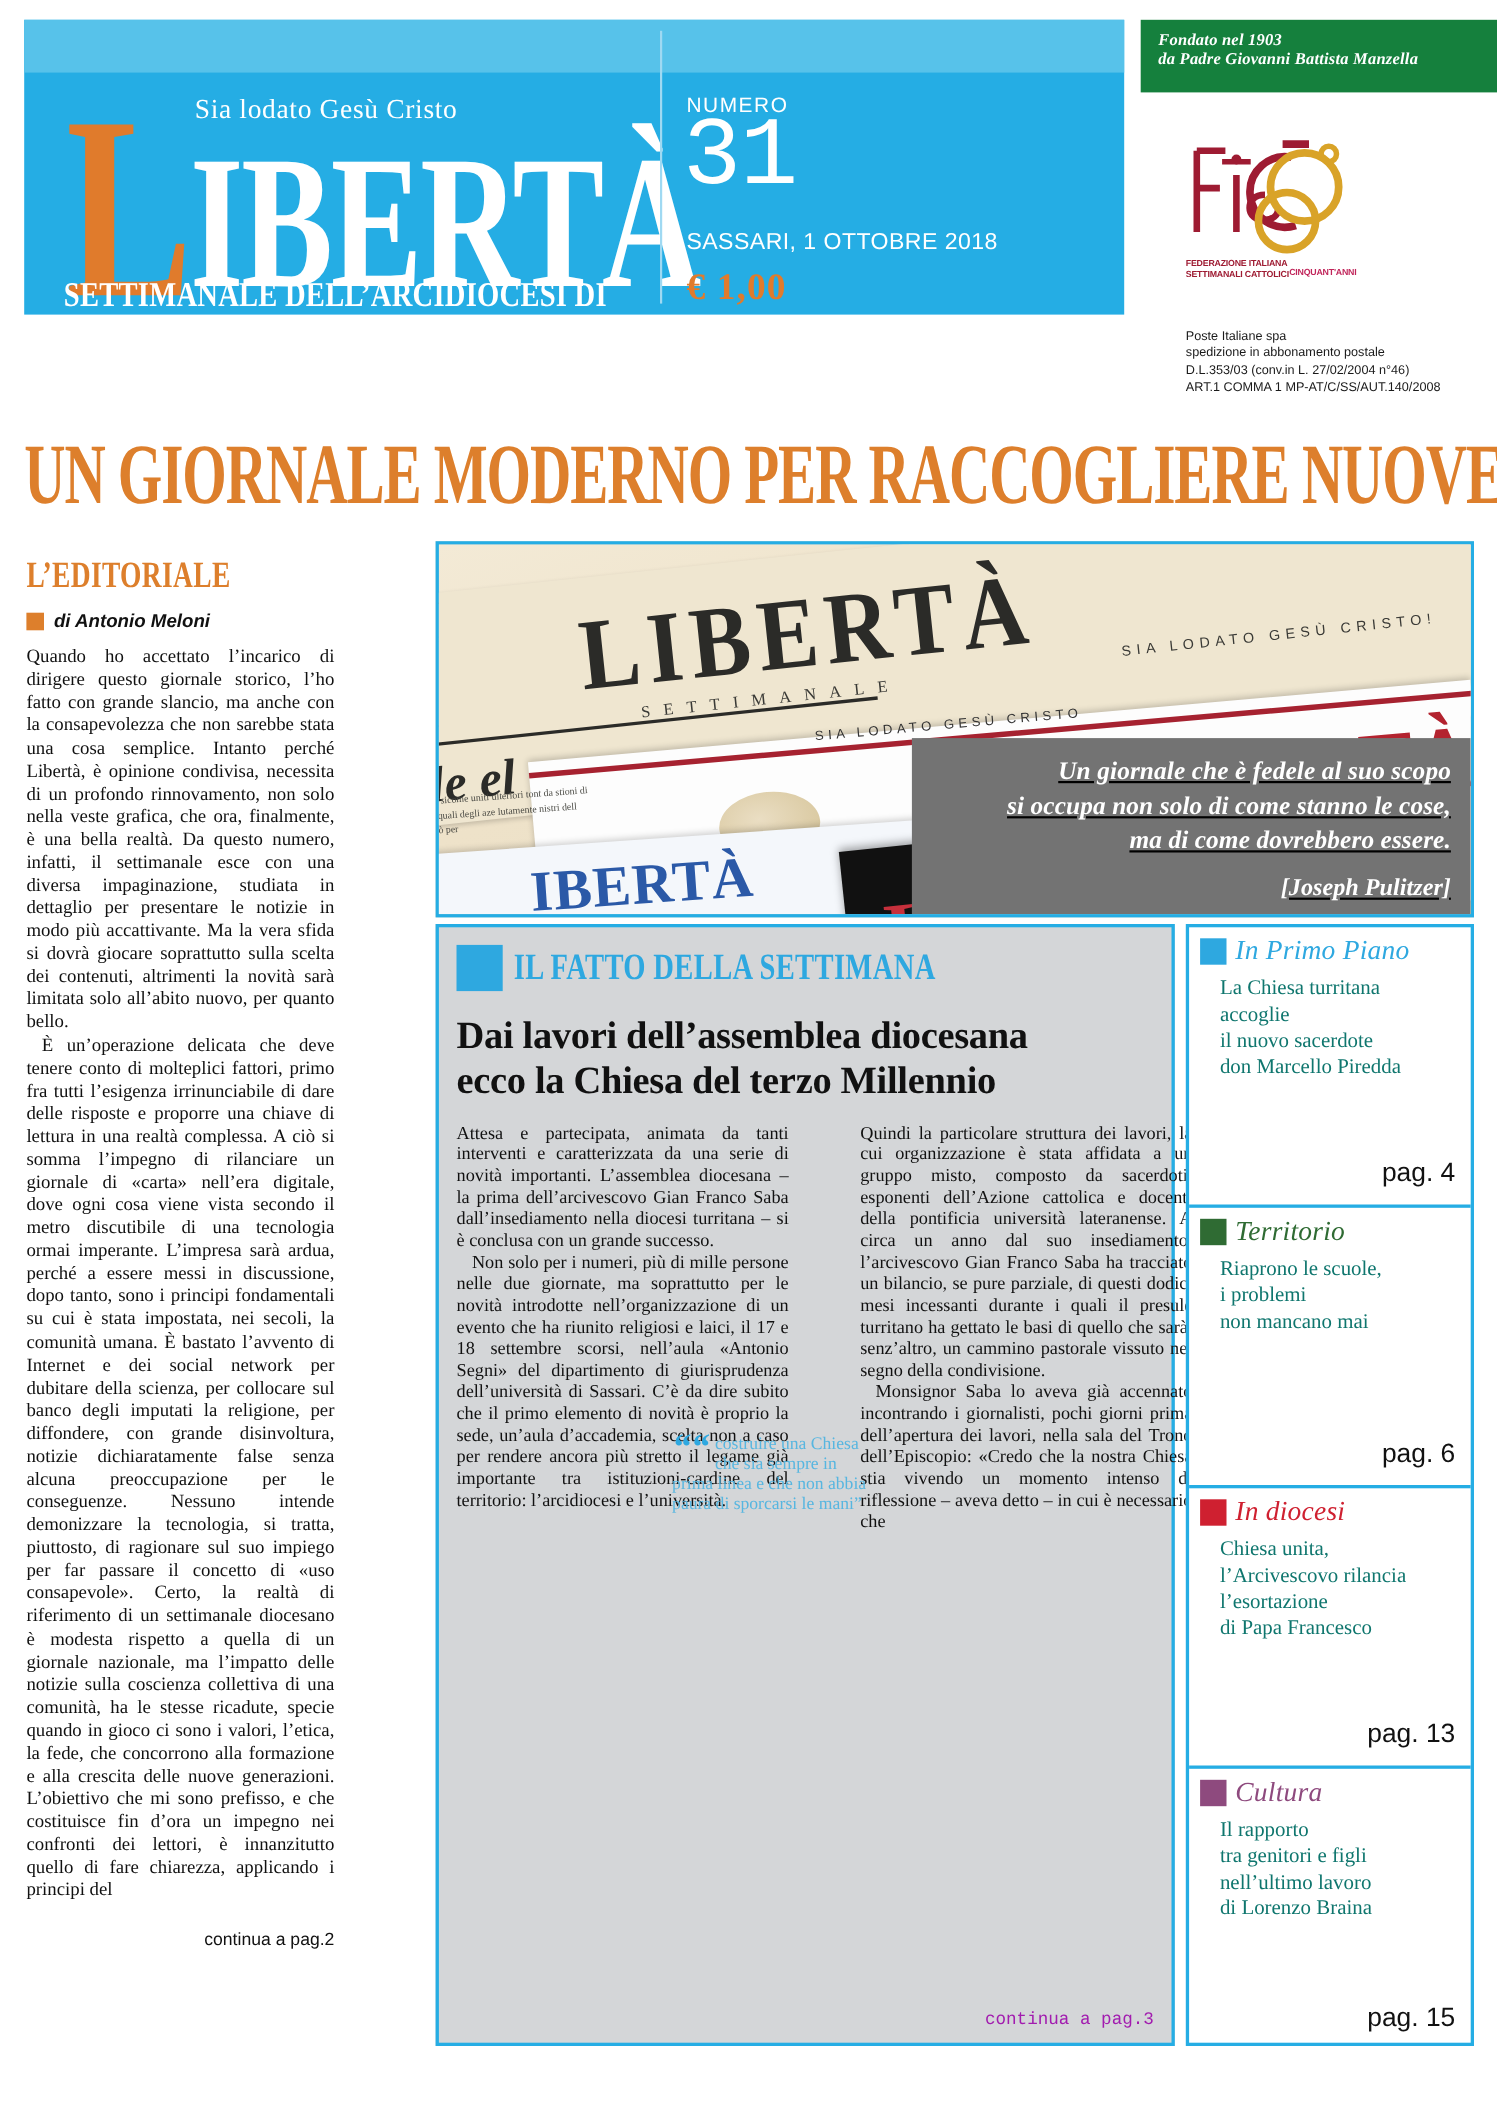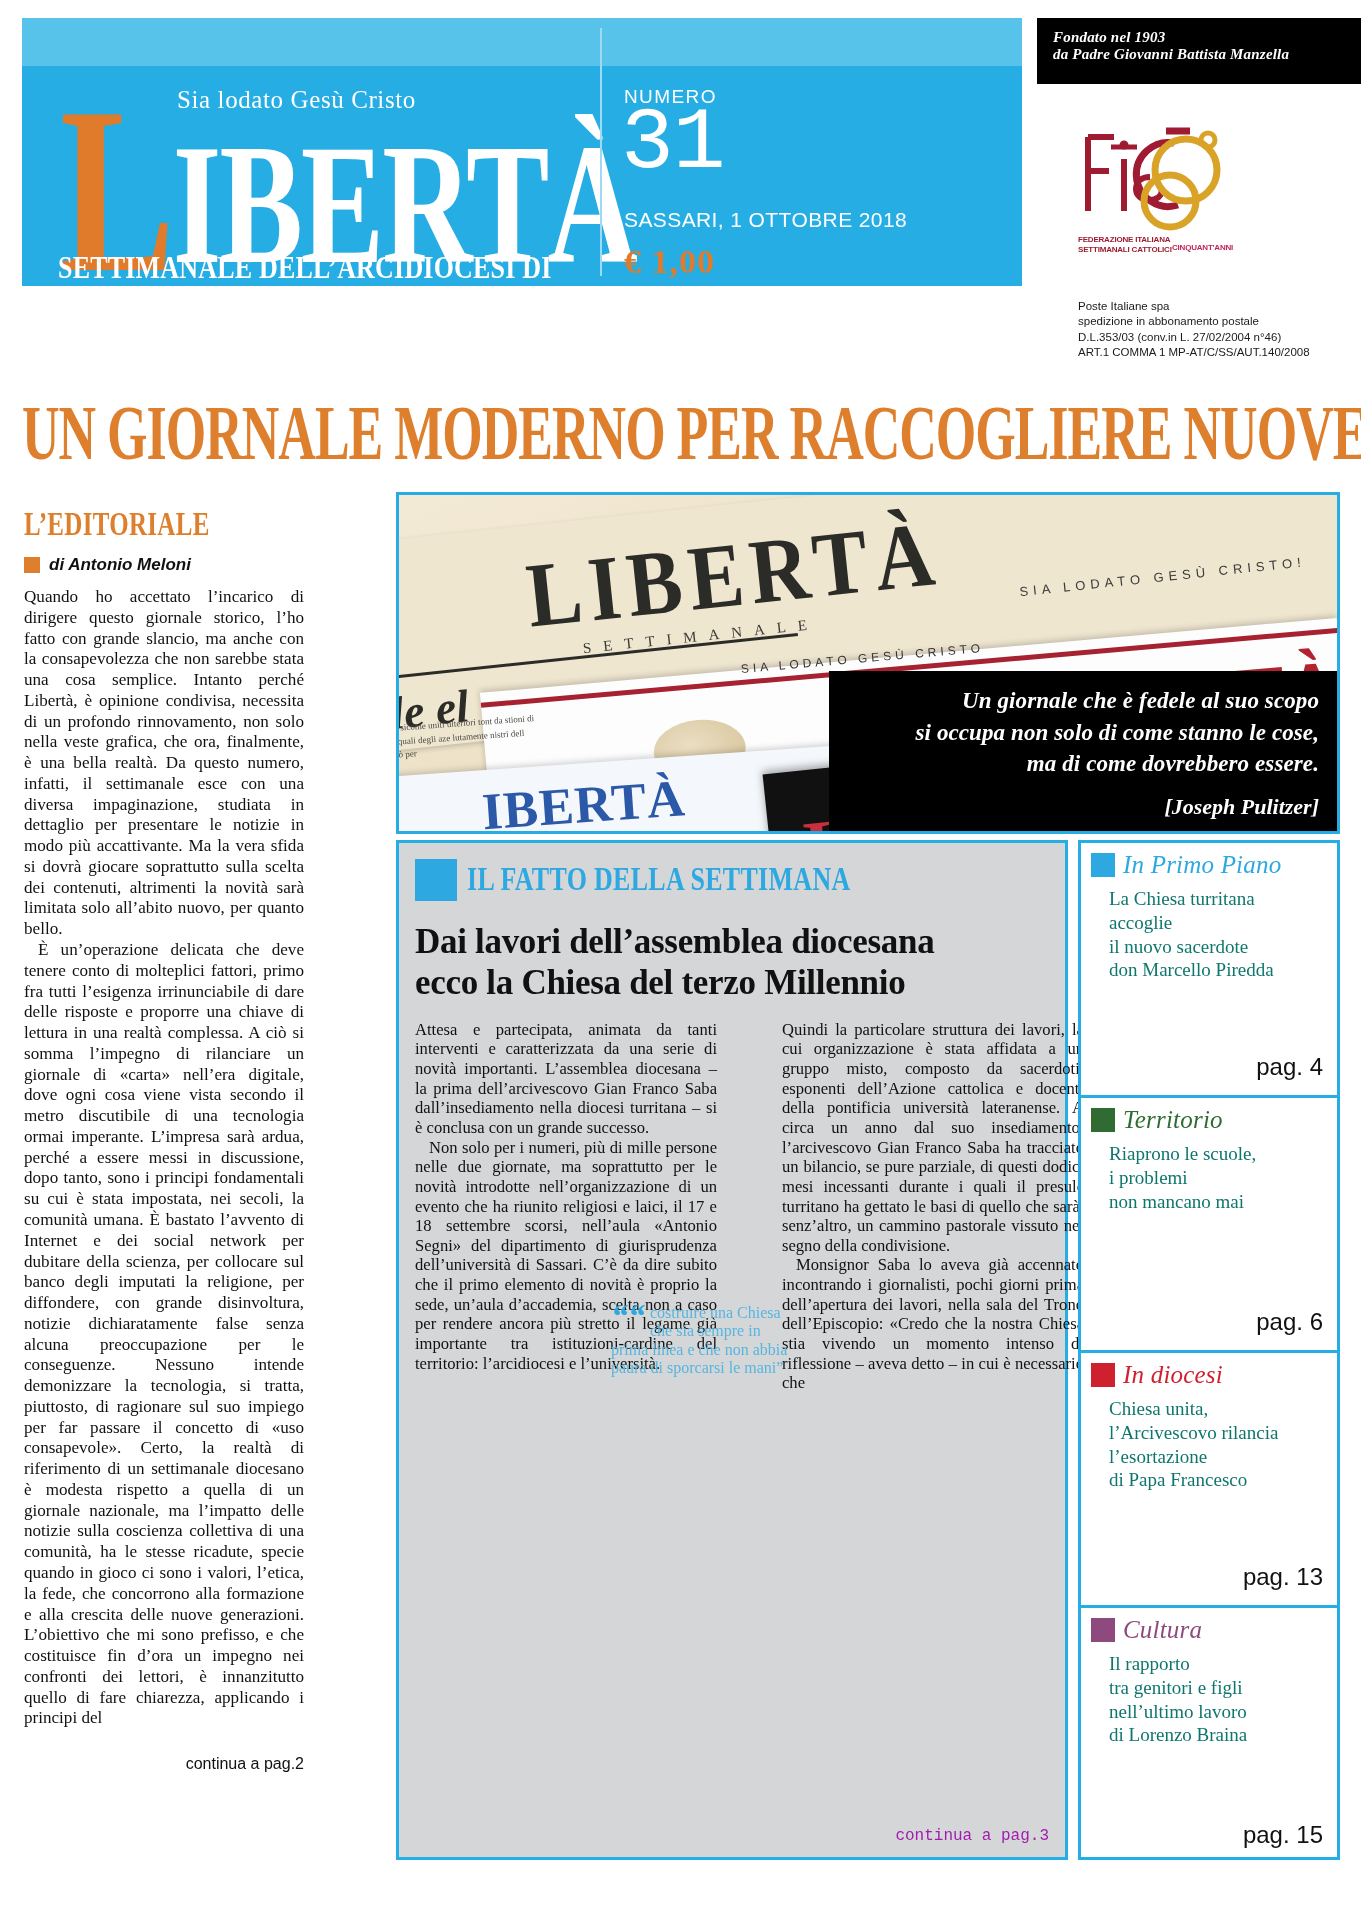--- a/index.html
+++ b/index.html
@@ -23,21 +23,21 @@
 
   .numero-label{position:absolute;left:22px;top:68px;color:#fff;font-family:"Liberation Sans",sans-serif;
                 font-size:19px;letter-spacing:1.4px;}
   .numero-value{position:absolute;left:19px;top:82px;color:#fff;font-family:Liberation Mono, monospace;
                 font-size:88px;line-height:1;font-weight:400;letter-spacing:-1px;}
   .place-date{position:absolute;left:22px;top:190px;color:#fff;font-family:"Liberation Sans",sans-serif;
               font-size:21px;letter-spacing:.4px;}
   .price{position:absolute;left:22px;top:225px;color:#e07b2c;font-family:"Liberation Serif",serif;
          font-weight:bold;font-size:34px;letter-spacing:1px;}
 
-  .founded-box{position:absolute;left:1037px;top:18px;width:324px;height:66px;background:#000000;}
+  .founded-box{position:absolute;left:1037px;top:18px;width:324px;height:66px;background:#15803d;}
   .founded-box div{color:#fff;font-family:"Liberation Serif",serif;font-style:italic;font-weight:bold;
                    font-size:15px;letter-spacing:.2px;margin-left:16px;}
   .founded-box div:first-child{padding-top:11px;}
 
   .fisc-logo{position:absolute;left:1078px;top:115px;width:150px;height:118px;}
   .fisc-cap1{position:absolute;left:1078px;top:235px;font-family:"Liberation Sans",sans-serif;
              font-size:8px;color:#9e1b32;font-weight:bold;line-height:1.22;letter-spacing:-.2px;}
   .fisc-cap2{position:absolute;left:1172px;top:243px;font-family:"Liberation Sans",sans-serif;
              font-size:8px;color:#c0255a;font-weight:bold;letter-spacing:-.2px;}
 
@@ -103,21 +103,21 @@
   .ph-black-sia{position:absolute;left:120px;top:10px;font-family:"Liberation Sans",sans-serif;font-weight:bold;
           font-size:17px;color:#fff;letter-spacing:3px;}
   .ph-black-lib{position:absolute;left:34px;top:34px;font-family:"Liberation Serif",serif;font-weight:bold;
           font-size:78px;color:#c7303c;letter-spacing:1px;}
   .ph-black-lib .b{color:#3a6ec4;}
   .ph-colL{position:absolute;left:-10px;top:222px;width:150px;font-family:"Liberation Serif",serif;
           font-size:9px;color:#4a4a44;line-height:1.5;transform:rotate(-4deg);}
   .ph-colTL{position:absolute;left:-16px;top:80px;width:60px;font-family:"Liberation Serif",serif;
           font-size:7px;color:#5a5a52;line-height:1.5;transform:rotate(-6deg);}
 
-  .quote-box{position:absolute;right:0;bottom:0;width:508px;height:160px;background:#000000;
+  .quote-box{position:absolute;right:0;bottom:0;width:508px;height:160px;background:#737373;
              padding:14px 18px 0 18px;box-sizing:border-box;text-align:right;text-decoration:underline;}
   .quote-box .ql{color:#fff;font-family:"Liberation Serif",serif;font-style:italic;font-weight:bold;
                  font-size:23px;line-height:1.38;letter-spacing:.1px;}
   .quote-box .qa{color:#fff;font-family:"Liberation Serif",serif;font-style:italic;font-weight:bold;
                  font-size:22px;margin-top:14px;}
 
   
   .feature{position:absolute;left:396px;top:840px;width:672px;height:1020px;
            border:3px solid #25ade4;box-sizing:border-box;background:#d4d6d8;padding:16px 16px 0 16px;}
   .feat-kicker{display:flex;align-items:center;gap:10px;}

